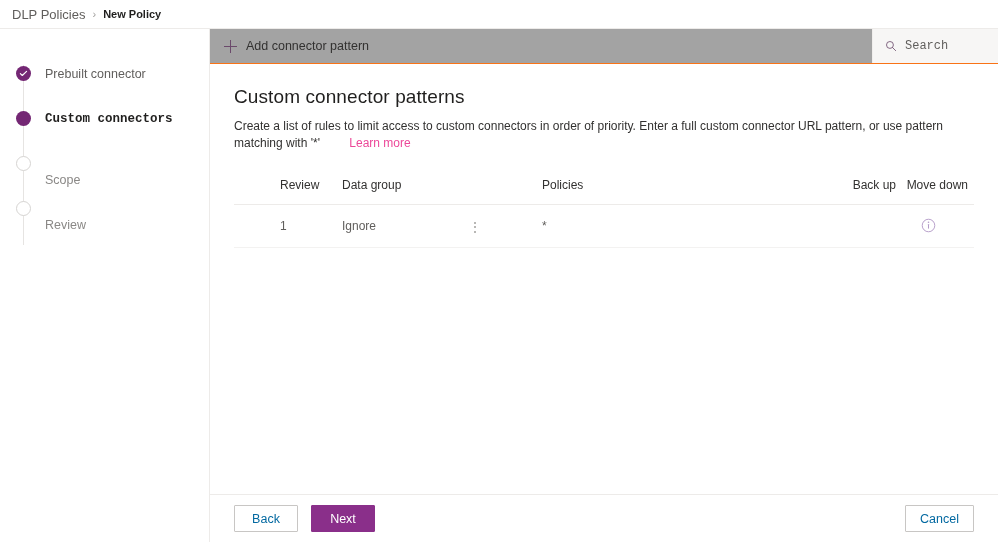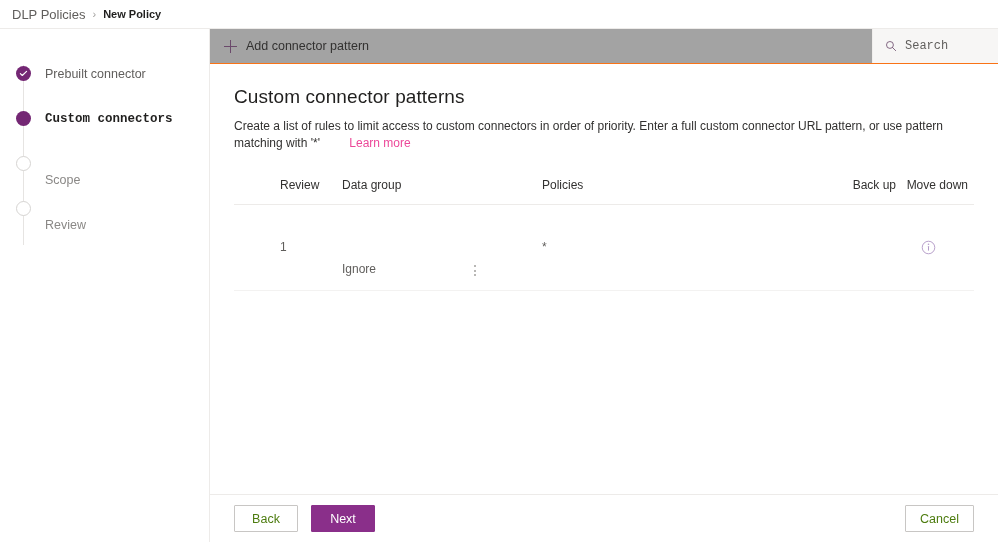--- a/index.html
+++ b/index.html
@@ -237,21 +237,20 @@
   .col-group   { width: 200px; padding-left: 28px !important; }
   .col-pattern { width: auto;  padding-left: 28px !important; }
   .col-up      { width: 66px;  text-align: right !important; padding-right: 6px !important; }
   .col-down    { width: 72px;  text-align: right !important; padding-right: 6px !important; }
 
   .group-cell {
     display: flex;
     align-items: flex-end;
     justify-content: space-between;
     padding-right: 38px;
-    margin-top: 44px;
   }
   .kebab-icon {
     display: inline-flex;
     flex-direction: column;
     justify-content: space-between;
     height: 11px;
     cursor: pointer;
   }
   .kebab-icon i {
     width: 2px; height: 2px;
@@ -286,21 +285,21 @@
     min-width: 64px;
     padding: 0 14px;
     font-family: inherit;
     font-size: 12.5px;
     cursor: pointer;
     border-radius: 1px;
   }
   .btn-secondary {
     background: #ffffff;
     border: 1px solid #c8c6c4;
-    color: #4d7c0f;
+    color: #0369a1;
   }
   .btn-primary {
     background: #8A2F8A;
     border: 1px solid #8A2F8A;
     color: #ffffff;
     margin-left: 13px;
   }
   .footer-spacer { flex: 1 1 auto; }
 </style>
 </head>

